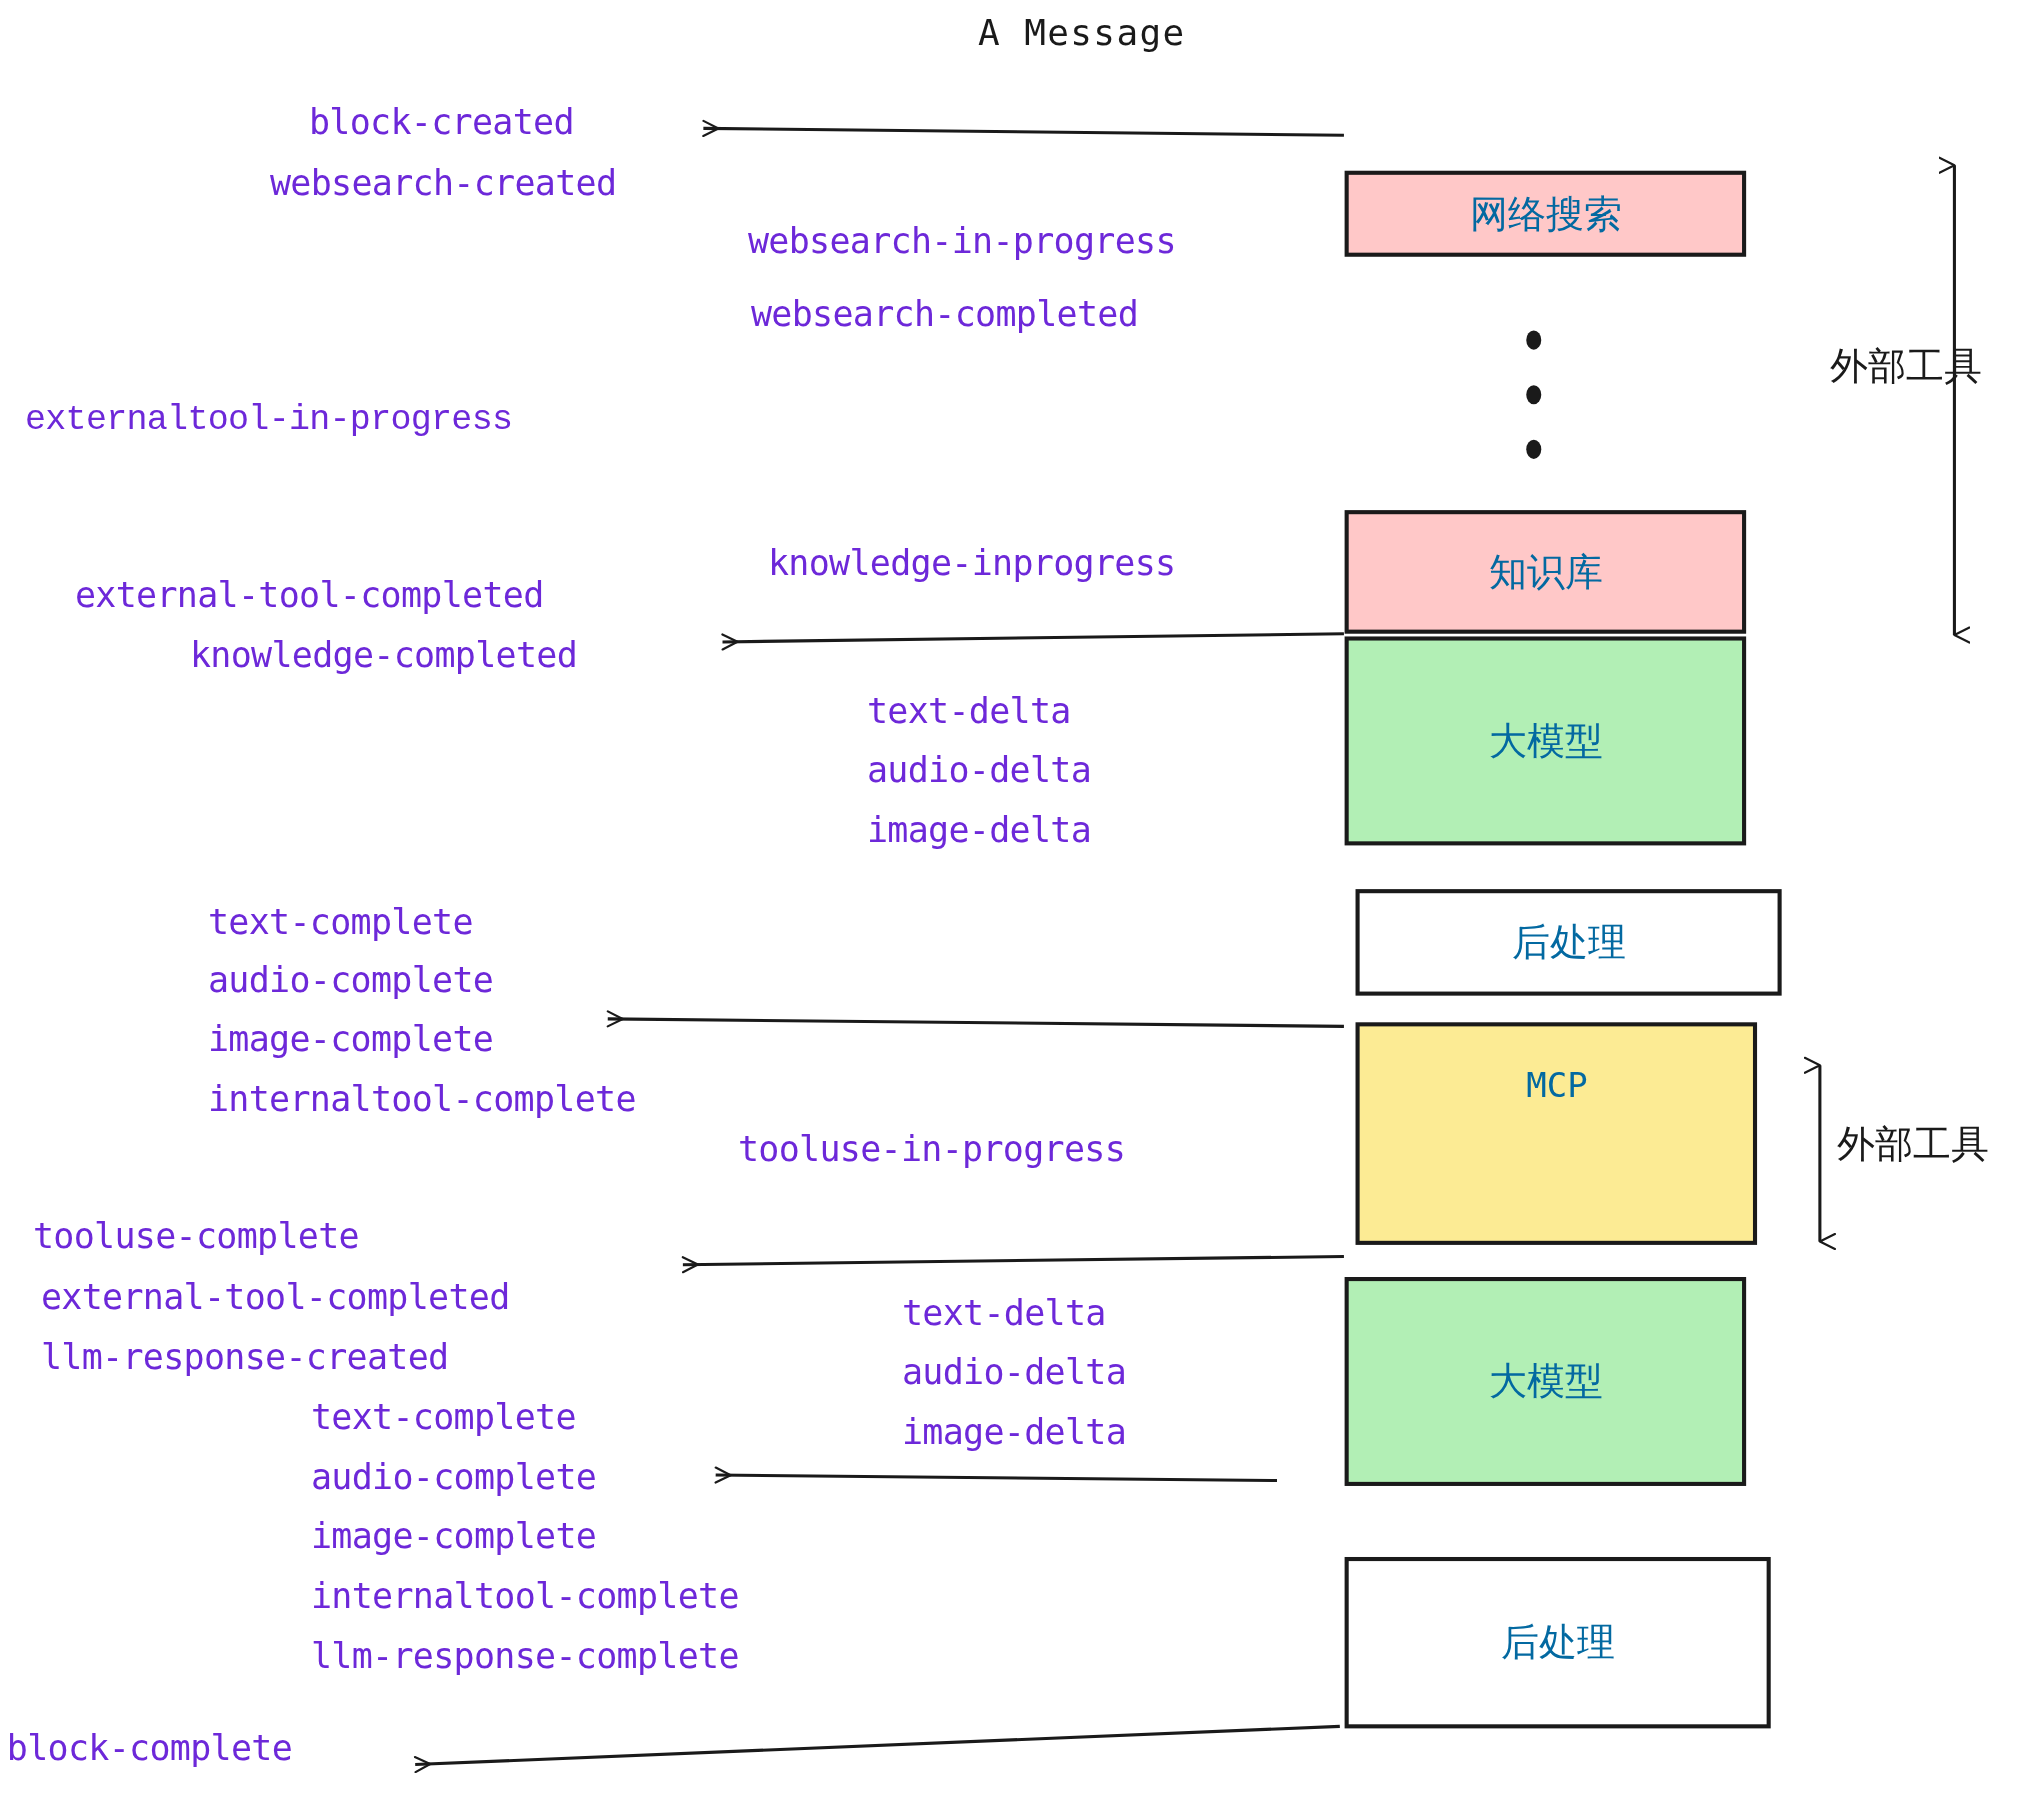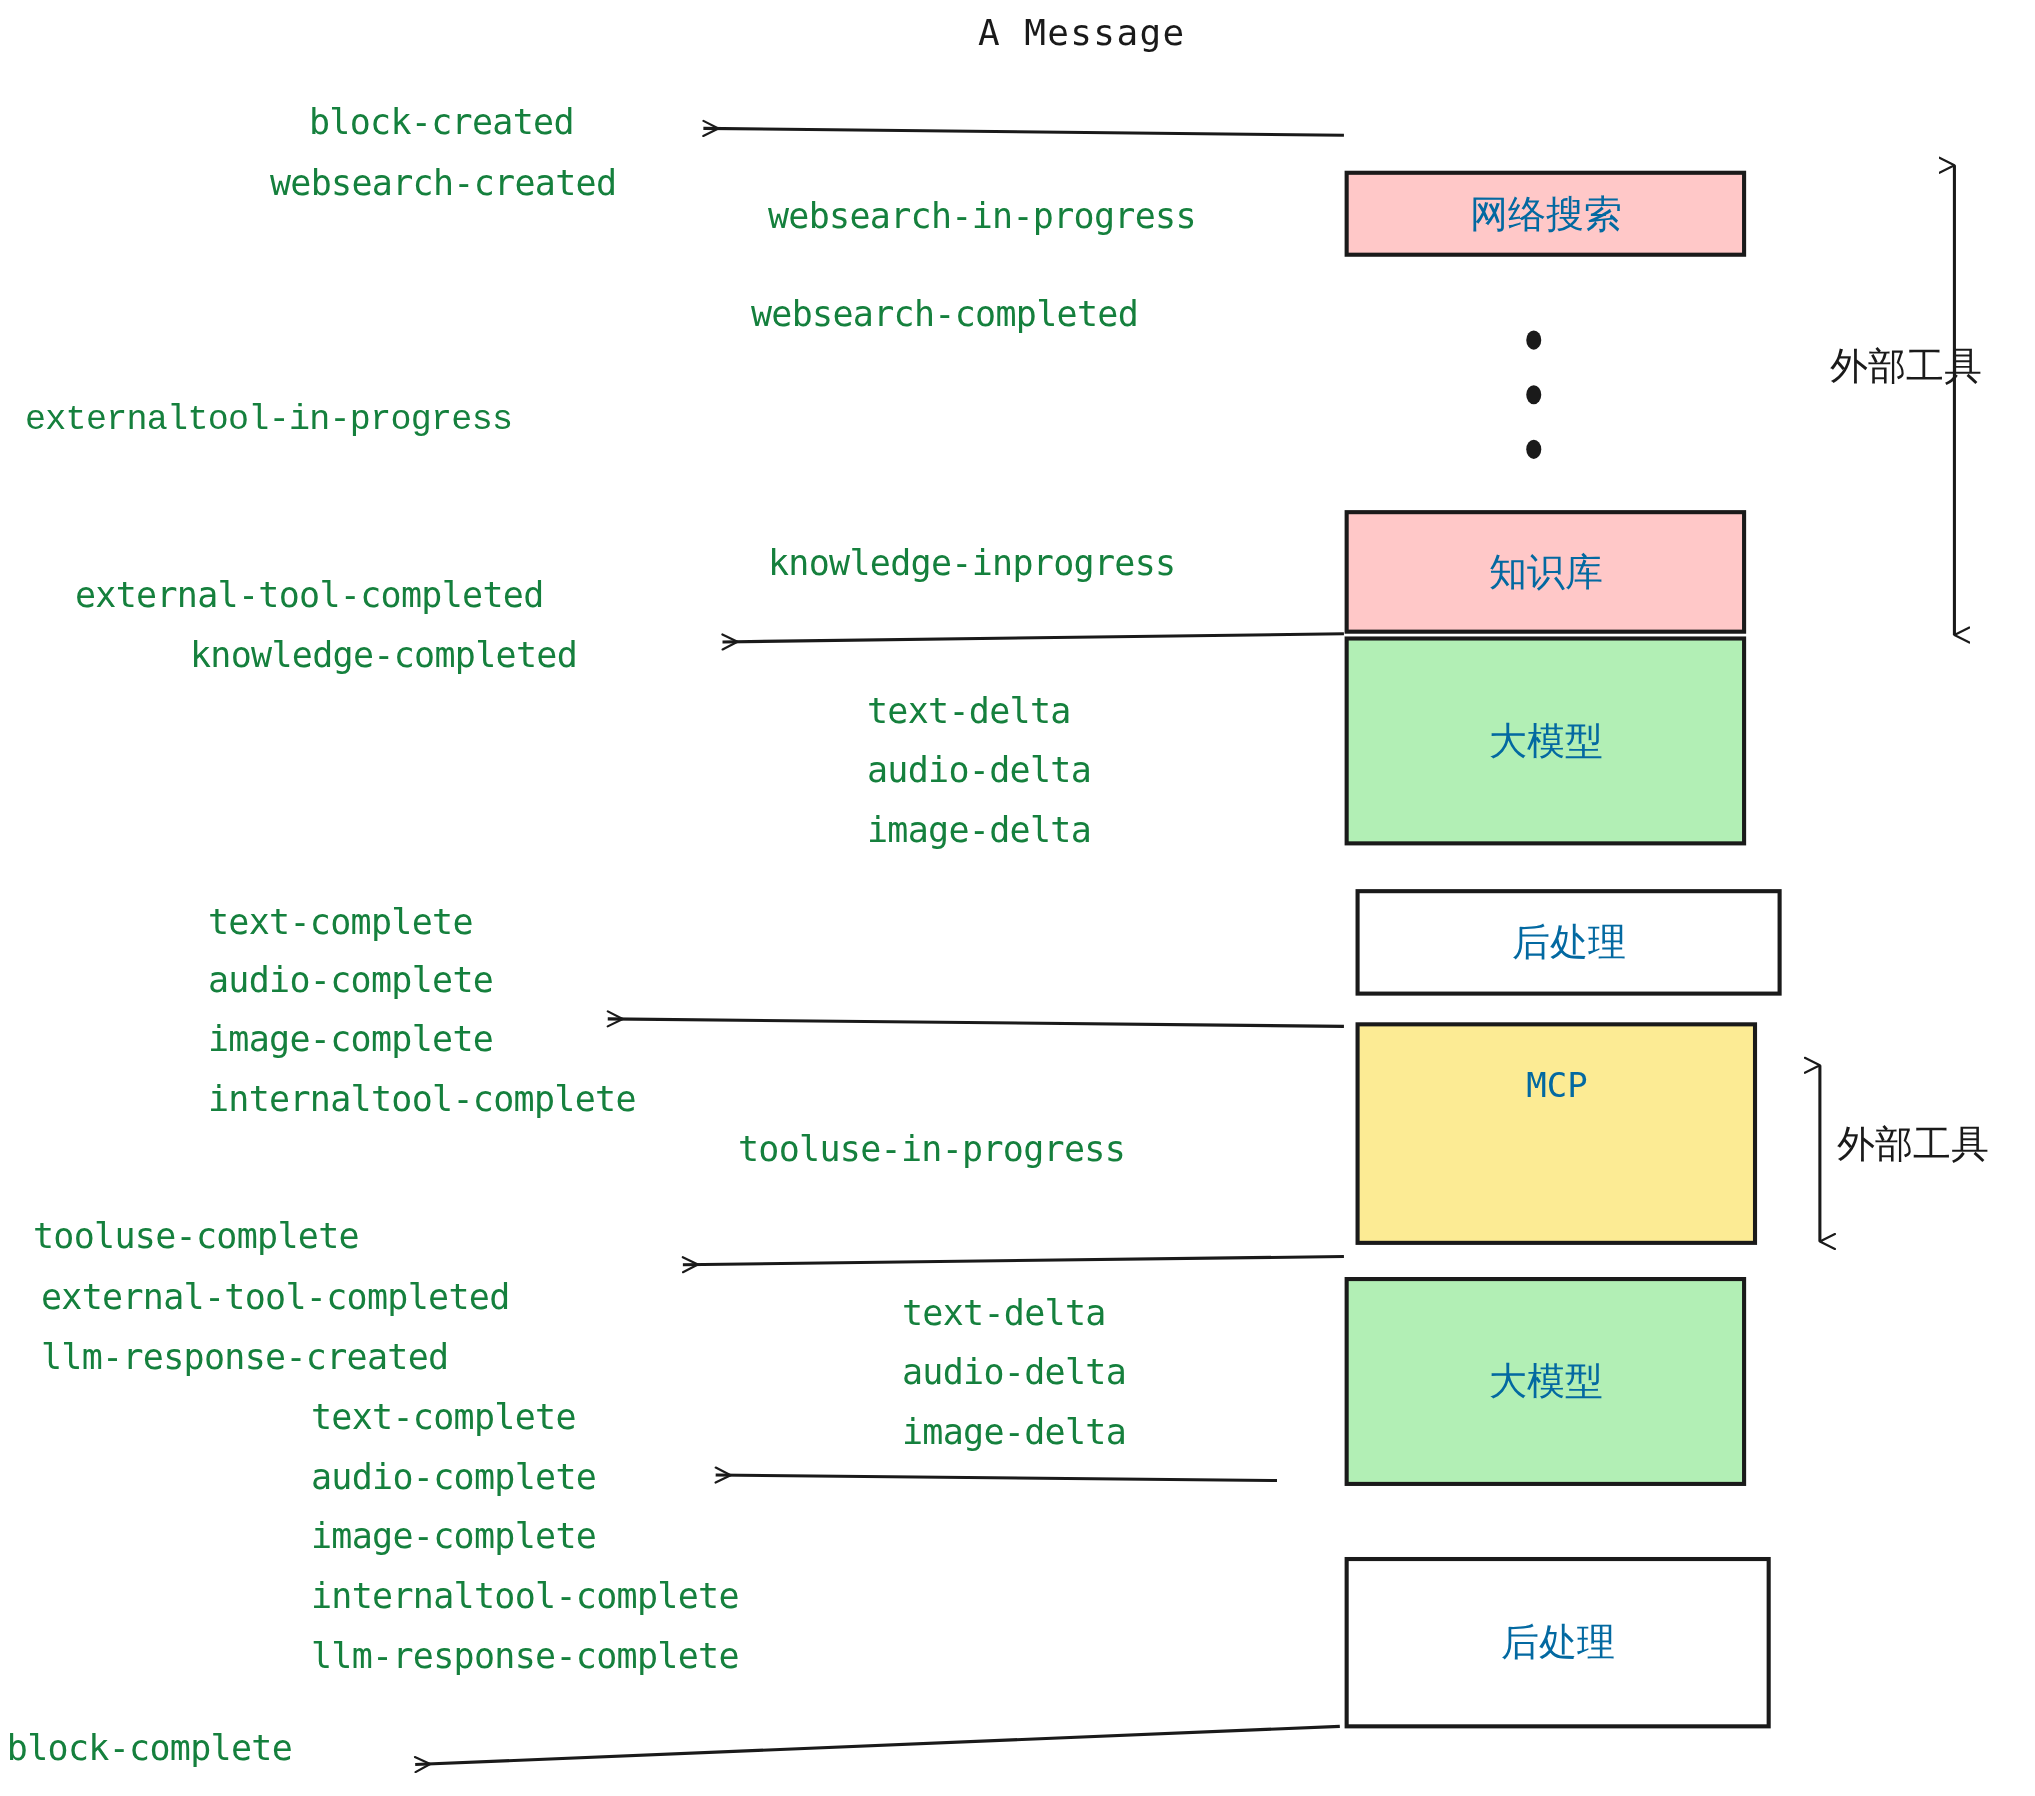--- a/index.html
+++ b/index.html
@@ -1,21 +1,21 @@
 <!DOCTYPE html>
 <html style="font-size:11px"><head>
 <meta charset="utf-8">
 <style>
   html,body{margin:0;padding:0;background:#ffffff;}
   body{width:2035px;height:1796px;overflow:hidden;
        font-family:"DejaVu Sans Mono","Liberation Mono",monospace;}
   #stage{position:relative;width:2035px;height:1376px;background:#fff;}
   svg#canvas{position:absolute;left:0;top:0;width:2035px;height:1796px;}
 
-  .evt{position:absolute;white-space:pre;color:#15803d;
+  .evt{position:absolute;white-space:pre;color:#6d28d9;
        font-family:"DejaVu Sans Mono","Liberation Mono",monospace;
        font-size:35px;letter-spacing:-0.7px;font-weight:400;}
   .title{position:absolute;white-space:pre;color:#1a1a1a;
        font-family:"DejaVu Sans Mono","Liberation Mono",monospace;
        font-size:36px;letter-spacing:1.4px;}
   .boxlabel{position:absolute;display:flex;align-items:center;justify-content:center;
        color:#0369a1;font-family:"DejaVu Sans","Liberation Sans",sans-serif;
        font-size:38px;white-space:pre;}
   .mcplabel{font-family:"DejaVu Sans Mono","Liberation Mono",monospace;font-size:34px;}
   .sidelabel{position:absolute;white-space:pre;color:#1a1a1a;
@@ -62,21 +62,21 @@
         <ellipse cx="2246" cy="578" rx="11" ry="14" fill="#1a1a1a"></ellipse>
         <ellipse cx="2246" cy="658" rx="11" ry="14" fill="#1a1a1a"></ellipse>
       </g>
   </svg>
 
   <div class="title" style="left:978px;top:12.3px;">A Message</div>
 
   <div id="event-layer">
       <div class="evt" style="left: 309px; top: 102px;">block-created</div>
       <div class="evt" style="left: 270px; top: 163px;">websearch-created</div>
-      <div class="evt" style="left: 748px; top: 196px; margin-left: 20px;">websearch-in-progress</div>
+      <div class="evt" style="left: 748px; top: 221px;">websearch-in-progress</div>
       <div class="evt" style="left: 751px; top: 294px;">websearch-completed</div>
       <div class="evt" style="left: 25px; top: 400px; font-family: Liberation Mono, monospace;">externaltool-in-progress</div>
       <div class="evt" style="left: 768px; top: 543px;">knowledge-inprogress</div>
       <div class="evt" style="left: 75px; top: 575px;">external-tool-completed</div>
       <div class="evt" style="left: 190px; top: 635px;">knowledge-completed</div>
       <div class="evt" style="left: 867px; top: 691px;">text-delta</div>
       <div class="evt" style="left: 867px; top: 750px;">audio-delta</div>
       <div class="evt" style="left: 867px; top: 810px;">image-delta</div>
       <div class="evt" style="left: 208px; top: 902px;">text-complete</div>
       <div class="evt" style="left: 208px; top: 960px;">audio-complete</div>

